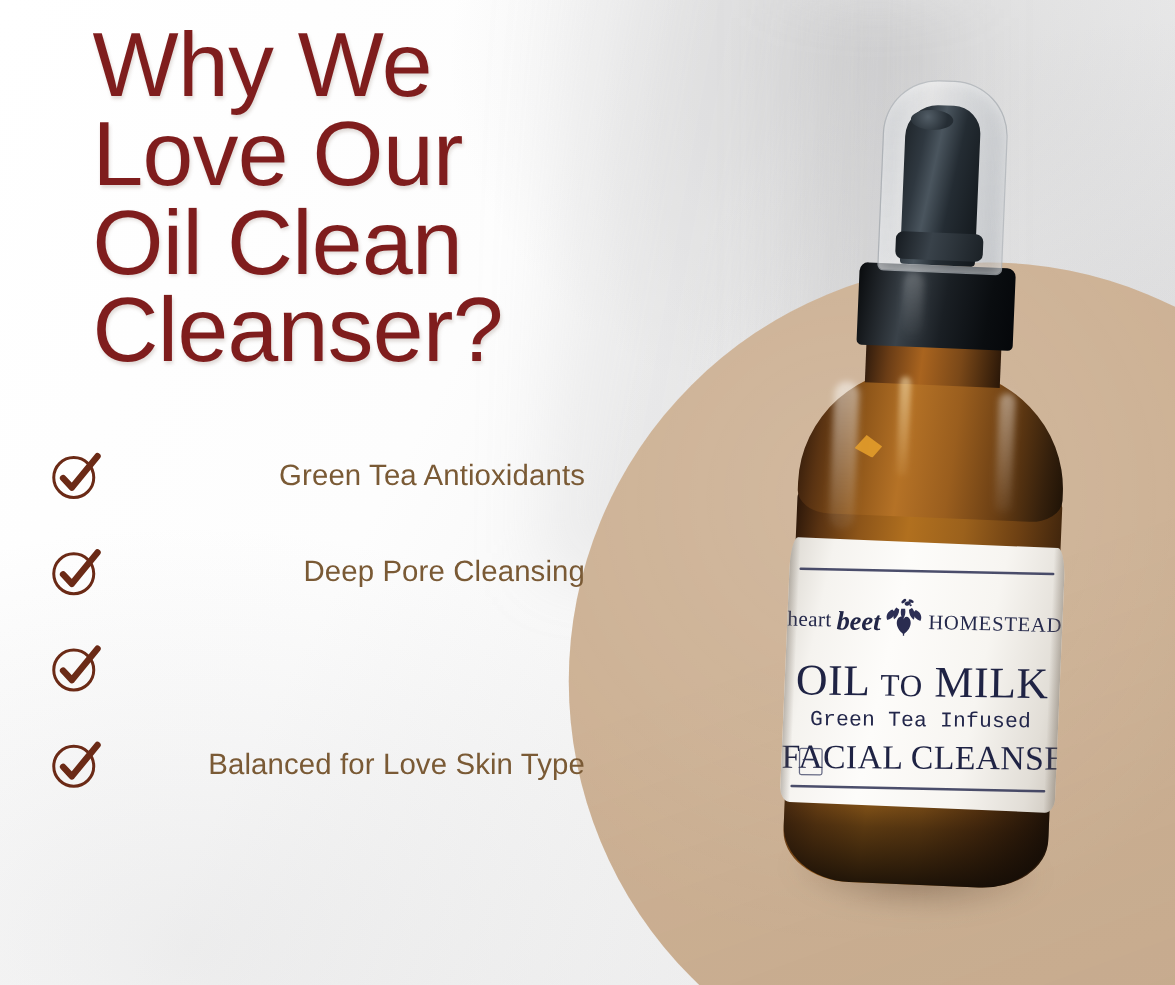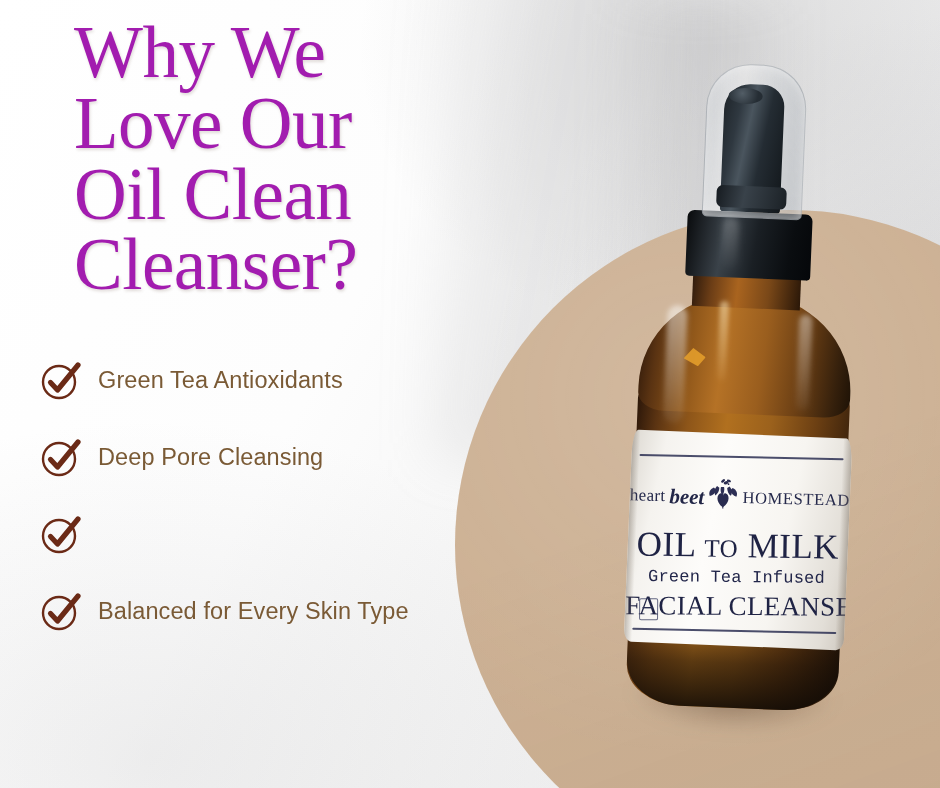--- a/index.html
+++ b/index.html
@@ -68,41 +68,42 @@
     background: radial-gradient(circle at 34% 28%, rgba(255,255,255,0.10) 0%, rgba(255,255,255,0) 55%),
                 linear-gradient(160deg, rgba(0,0,0,0.00) 40%, rgba(90,66,44,0.07) 100%);
   }
 
   
   .headline {
     position: absolute;
     left: 74px;
     top: 18px;
     width: 420px;
-    color: #a21caf;
-    font-family: Liberation Serif, serif;
+    color: #7f1d1d;
+    font-family: Liberation Sans, sans-serif;
     font-size: 73px;
     line-height: 0.97;
     letter-spacing: -0.5px;
     text-shadow: 1px 2px 3px rgba(90,60,45,0.18);
   }
   .headline .hl-line { display: block; white-space: nowrap; }
 
   
   .benefits {
     position: absolute;
     left: 38px;
     top: 352px;
     width: 430px;
   }
   .benefit-row {
     display: flex;
     align-items: center;
     height: 56px;
     margin-bottom: 21px;
+    justify-content: space-between;
   }
   .benefit-row:last-child { margin-bottom: 0; }
 
   .check-icon {
     flex: 0 0 auto;
     width: 46px;
     height: 46px;
     margin-right: 14px;
     position: relative;
   }
@@ -472,21 +473,21 @@
     </div>
 
 
     <div class="benefit-row">
       <span class="check-icon">
         <svg viewBox="0 0 46 46">
           <circle cx="21" cy="25" r="16" fill="none" stroke="#6b2a16" stroke-width="2.4"></circle>
           <path d="M12.5 25.5 L19.5 33 L40 8" fill="none" stroke="#6b2a16" stroke-width="5.2" stroke-linecap="round" stroke-linejoin="round"></path>
         </svg>
       </span>
-      <span class="benefit-label">Balanced for Every Skin Type</span>
+      <span class="benefit-label">Balanced for Love Skin Type</span>
     </div>
 
   </div>
 
   <div class="bottle">
 
     <div class="bottle-shadow"></div>
 
     <div class="body"></div>
     <div class="shoulder"></div>

